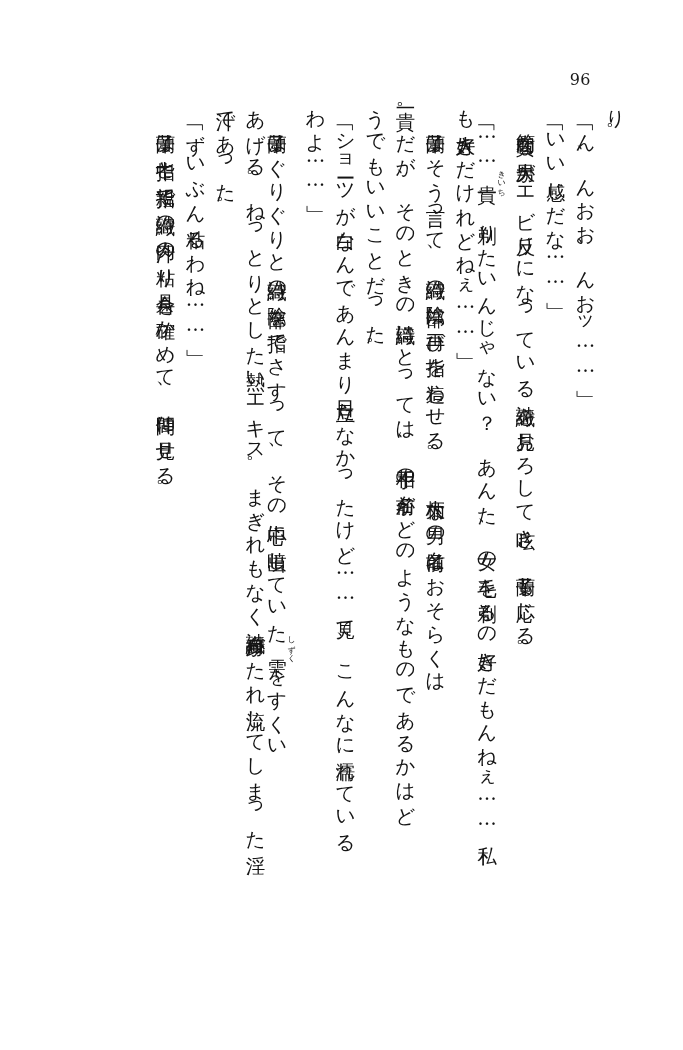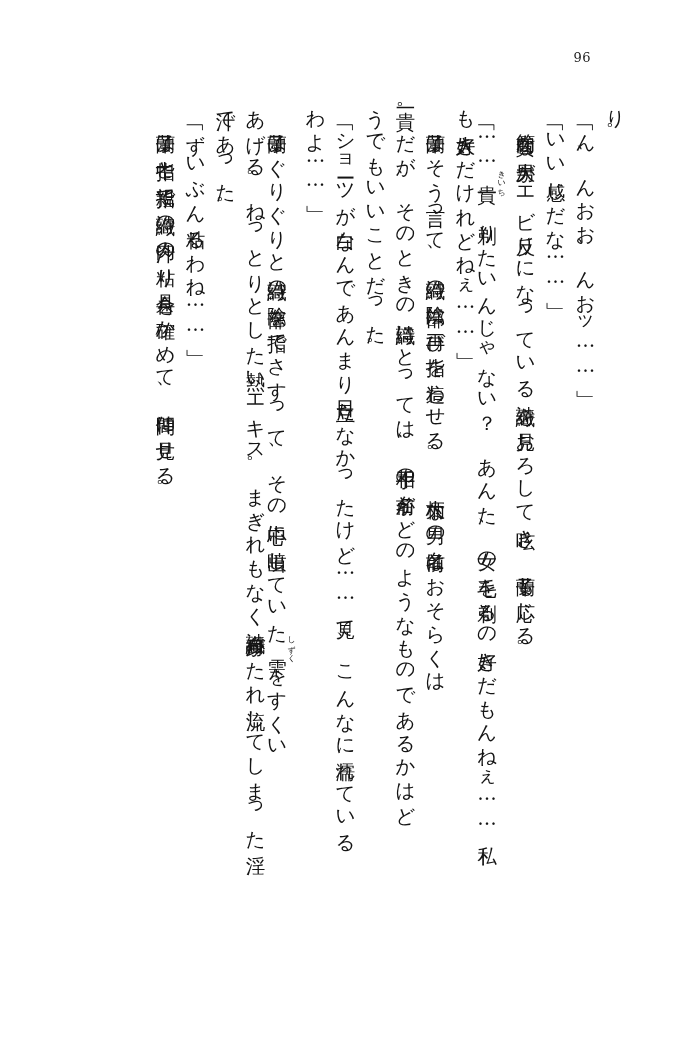--- a/index.html
+++ b/index.html
@@ -18,23 +18,23 @@
 
   .page {
     position: absolute;
     inset: 0;
     background: #ffffff;
   }
 
   
   .page-number {
     position: absolute;
-    top: 50px;
+    top: 70px;
     right: 92px;
-    font-size: 13px;
+    font-size: 16px;
     font-family: "DejaVu Serif", "Liberation Serif", serif;
     color: #1a1a1a;
     letter-spacing: 0.5px;
     margin-left: 32px;
   }
 
   
   .text-block {
     position: absolute;
     top: 96px;

